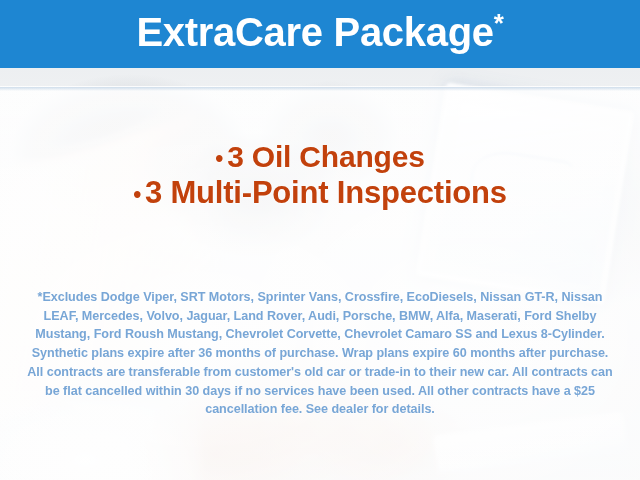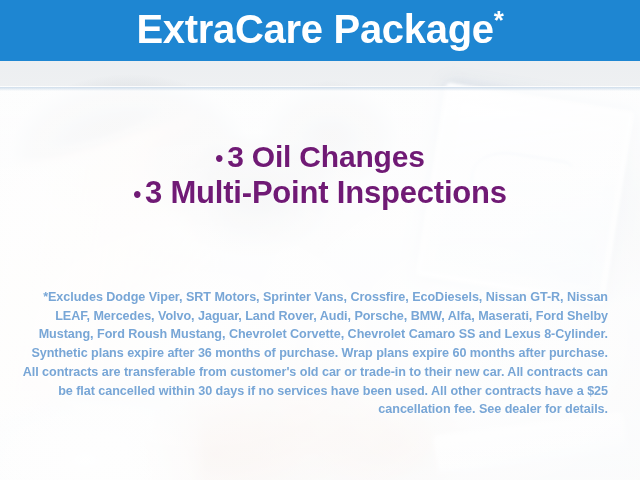--- a/index.html
+++ b/index.html
@@ -99,21 +99,21 @@
     width: 230px; height: 120px;
     background: radial-gradient(ellipse at 50% 50%, rgba(255,255,255,0.95) 0%, rgba(255,255,255,0.45) 60%, rgba(255,255,255,0) 100%);
     filter: blur(4px);
   }
 
   
   .header-band {
     position: absolute;
     left: 0; top: 0;
     width: 640px;
-    height: 61px;
+    height: 68px;
     background: #1e86d2;
     display: flex;
     align-items: center;
     justify-content: center;
   }
   .header-title {
     color: #ffffff;
     font-size: 40px;
     font-weight: bold;
     letter-spacing: -0.3px;
@@ -137,44 +137,44 @@
 
   
   .benefits {
     position: absolute;
     left: 0;
     top: 140px;
     width: 640px;
     text-align: center;
   }
   .benefit-line {
-    color: #701a75;
+    color: #c2410c;
     font-size: 30px;
     font-weight: bold;
     line-height: 34px;
     letter-spacing: -0.2px;
     white-space: nowrap;
     text-shadow: 0 1px 2px rgba(255,255,255,0.85);
   }
   .benefit-line .dot {
     font-size: 23px;
     vertical-align: middle;
     padding-right: 4px;
   }
   .benefit-line.big {
     font-size: 31px;
   }
 
   
   .disclaimer {
     position: absolute;
-    left: 16px;
+    left: 24px;
     top: 288px;
     width: 592px;
-    text-align: right;
+    text-align: center;
     color: #78a6d6;
     font-size: 12.6px;
     font-weight: bold;
     line-height: 18.7px;
     letter-spacing: -0.05px;
     text-shadow: 0 1px 1px rgba(255,255,255,0.75);
   }
 </style>
 </head>
 <body>

